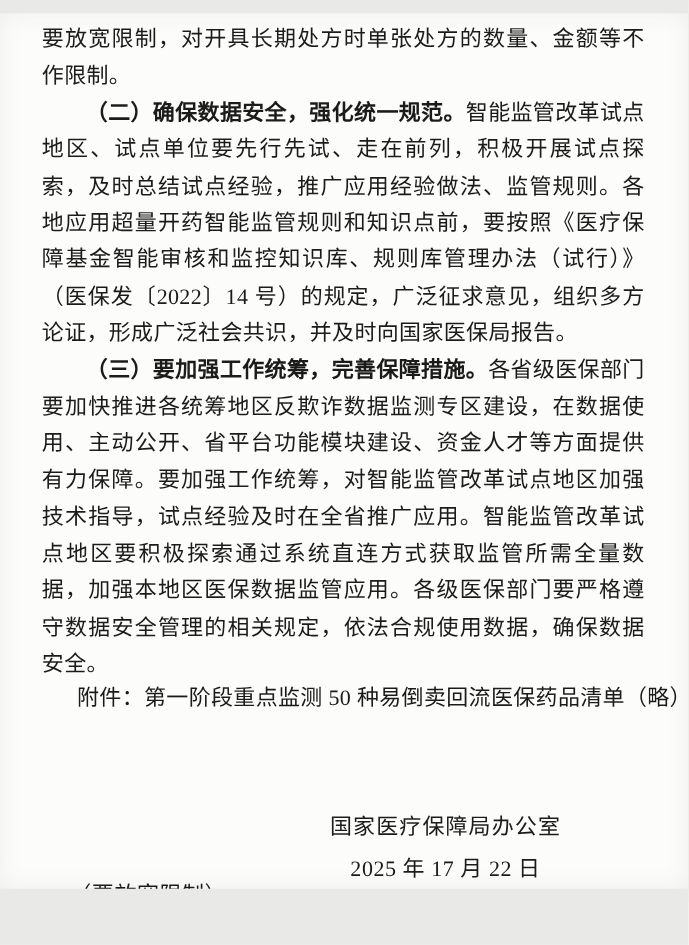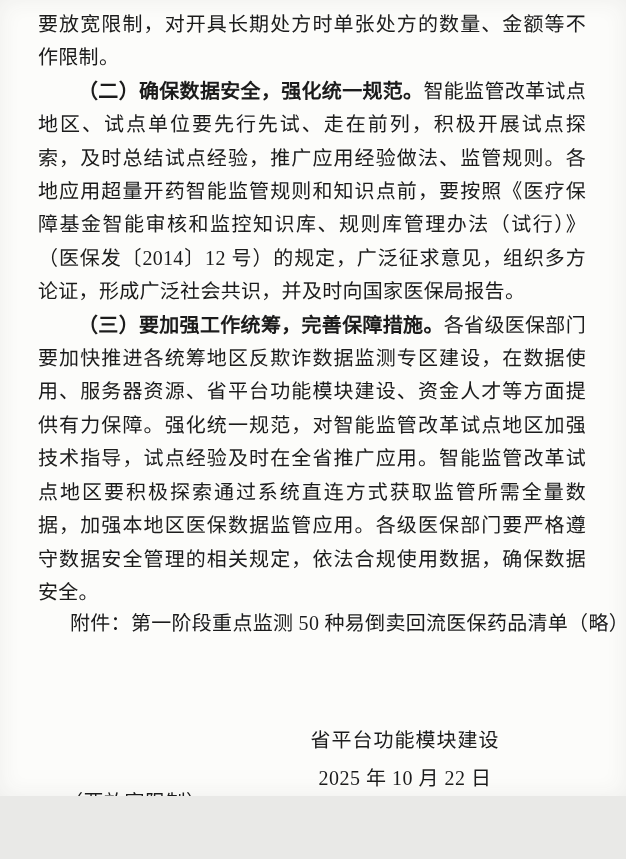--- a/index.html
+++ b/index.html
@@ -4,21 +4,21 @@
 <style>
   html, body {
     margin: 0;
     padding: 0;
     background: #e9e9e7;
   }
   .page {
     position: relative;
     width: 626px;
     height: 796px;
-    margin: 0 auto;
+    margin: 12px auto;
     background: #fcfcfa;
     color: #1b1b1b;
     font-family: "Liberation Serif", "DejaVu Serif", serif;
     overflow: hidden;
     box-shadow: inset 0 0 22px rgba(60,60,55,0.07);
   }
   .body-text {
     position: absolute;
     top: 8px;
     left: 38px;
@@ -84,29 +84,29 @@
   }
 </style>
 </head>
 <body>
 
 <div class="page">
 
   <div class="body-text">
     <p class="para no-indent"><span class="lead"></span><span>要放宽限制，对开具长期处方时单张处方的数量、金额等不作限制。</span></p>
 
-    <p class="para"><span class="lead">（二）确保数据安全，强化统一规范。</span><span>智能监管改革试点地区、试点单位要先行先试、走在前列，积极开展试点探索，及时总结试点经验，推广应用经验做法、监管规则。各地应用超量开药智能监管规则和知识点前，要按照《医疗保障基金智能审核和监控知识库、规则库管理办法（试行）》（医保发〔2014〕12 号）的规定，广泛征求意见，组织多方论证，形成广泛社会共识，并及时向国家医保局报告。</span></p>
+    <p class="para"><span class="lead">（二）确保数据安全，强化统一规范。</span><span>智能监管改革试点地区、试点单位要先行先试、走在前列，积极开展试点探索，及时总结试点经验，推广应用经验做法、监管规则。各地应用超量开药智能监管规则和知识点前，要按照《医疗保障基金智能审核和监控知识库、规则库管理办法（试行）》（医保发〔2022〕14 号）的规定，广泛征求意见，组织多方论证，形成广泛社会共识，并及时向国家医保局报告。</span></p>
 
-    <p class="para"><span class="lead">（三）要加强工作统筹，完善保障措施。</span><span>各省级医保部门要加快推进各统筹地区反欺诈数据监测专区建设，在数据使用、服务器资源、省平台功能模块建设、资金人才等方面提供有力保障。强化统一规范，对智能监管改革试点地区加强技术指导，试点经验及时在全省推广应用。智能监管改革试点地区要积极探索通过系统直连方式获取监管所需全量数据，加强本地区医保数据监管应用。各级医保部门要严格遵守数据安全管理的相关规定，依法合规使用数据，确保数据安全。</span></p>
+    <p class="para"><span class="lead">（三）要加强工作统筹，完善保障措施。</span><span>各省级医保部门要加快推进各统筹地区反欺诈数据监测专区建设，在数据使用、主动公开、省平台功能模块建设、资金人才等方面提供有力保障。要加强工作统筹，对智能监管改革试点地区加强技术指导，试点经验及时在全省推广应用。智能监管改革试点地区要积极探索通过系统直连方式获取监管所需全量数据，加强本地区医保数据监管应用。各级医保部门要严格遵守数据安全管理的相关规定，依法合规使用数据，确保数据安全。</span></p>
   </div>
 
   <p class="attachment">附件：第一阶段重点监测 50 种易倒卖回流医保药品清单（略）</p>
 
   <div class="signature">
-    <div class="issuer">省平台功能模块建设</div>
-    <div class="date">2025 年 10 月 22 日</div>
+    <div class="issuer">国家医疗保障局办公室</div>
+    <div class="date">2025 年 17 月 22 日</div>
   </div>
 
   <div class="disclosure">（要放宽限制）</div>
 
   <div class="page-number">— 4 —</div>
 
 </div>
 
 </body></html>

